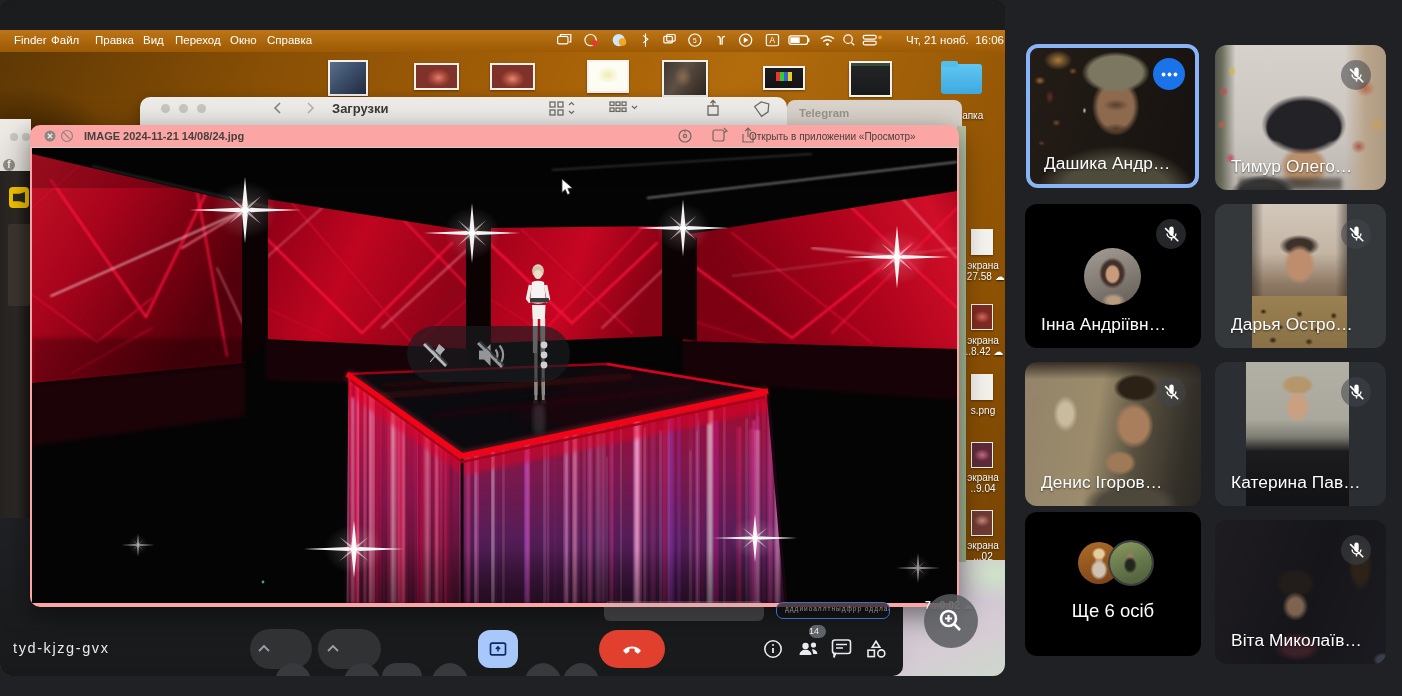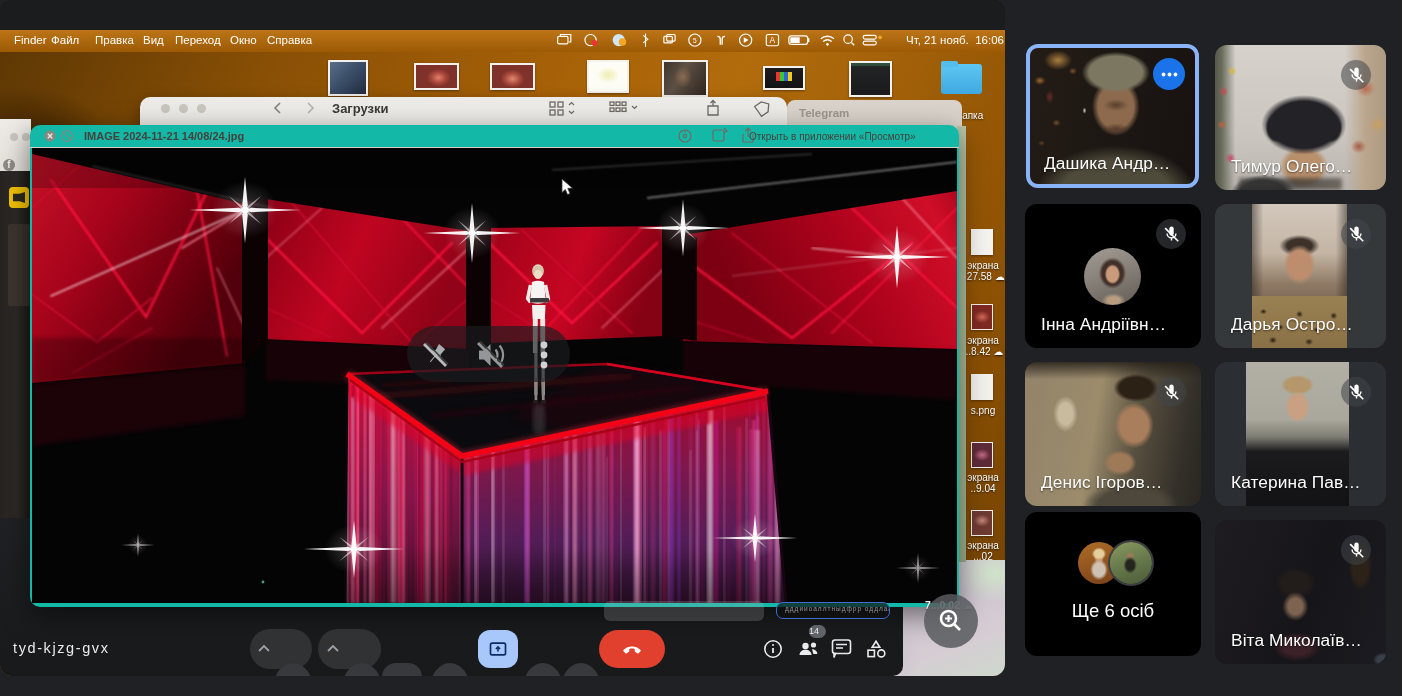--- a/index.html
+++ b/index.html
@@ -13,21 +13,21 @@
 #desk{position:absolute;left:0;top:52px;width:1005px;height:624px;background:
  radial-gradient(120px 80px at 25px 90px, rgba(30,14,0,.6), rgba(0,0,0,0) 70%),radial-gradient(300px 200px at 15% 100%, rgba(30,10,0,.35), rgba(0,0,0,0) 75%),
  linear-gradient(115deg,#5e3804 0%,#8a5005 22%,#a86208 45%,#b26c0c 58%,#8e5204 85%,#6e3f03 100%)}
 .thumb{position:absolute;border:2px solid #f5f2ee;box-shadow:0 1px 2px rgba(0,0,0,.4)}
 .dlabel{position:absolute;color:#fff;font-size:10px;text-shadow:0 1px 2px rgba(0,0,0,.7);text-align:center;white-space:nowrap}
 
 #finder{position:absolute;left:140px;top:97px;width:647px;height:60px;background:#edebe7;border-radius:10px 10px 0 0;box-shadow:0 4px 14px rgba(0,0,0,.35)}
 #telebar{position:absolute;left:787px;top:100px;width:175px;height:60px;background:#d9d3cb;border-radius:8px 8px 0 0}
 #telegreen{position:absolute;left:957px;top:126px;width:9px;height:436px;background:linear-gradient(180deg,#b9c7a8,#9fb48e)}
 
-#preview{position:absolute;left:30px;top:125px;width:929px;height:482px;background:#14b8a6;border-radius:10px;box-shadow:0 8px 28px rgba(0,0,0,.5)}
+#preview{position:absolute;left:30px;top:125px;width:929px;height:482px;background:#fca5a5;border-radius:10px;box-shadow:0 8px 28px rgba(0,0,0,.5)}
 #ptitle{position:absolute;left:0;top:0;width:100%;height:23px;border-bottom:1px solid #d4d0c9;color:#4a4742;font-size:11px}
 #pcontent{position:absolute;left:2px;top:23px;width:925px;height:455px;background:#000;overflow:hidden}
 
 .ctl{position:absolute;top:629px;height:40px;border-radius:20px;background:#303234}
 .cbtn{position:absolute;top:663px;width:40px;height:52px;border-radius:50%;background:#37393c;display:flex;align-items:center;}
 
 .tile{position:absolute;border-radius:12px;overflow:hidden;background:#000000}
 .name{position:absolute;left:16px;bottom:13px;color:#fff;font-size:17.3px;font-weight:500;text-shadow:0 1px 2px rgba(0,0,0,.6);letter-spacing:.1px}
 .micoff{position:absolute;right:15px;top:15px;width:30px;height:30px;border-radius:50%;background:rgba(66,70,74,.55);display:flex;align-items:center;justify-content:center}
 </style>

